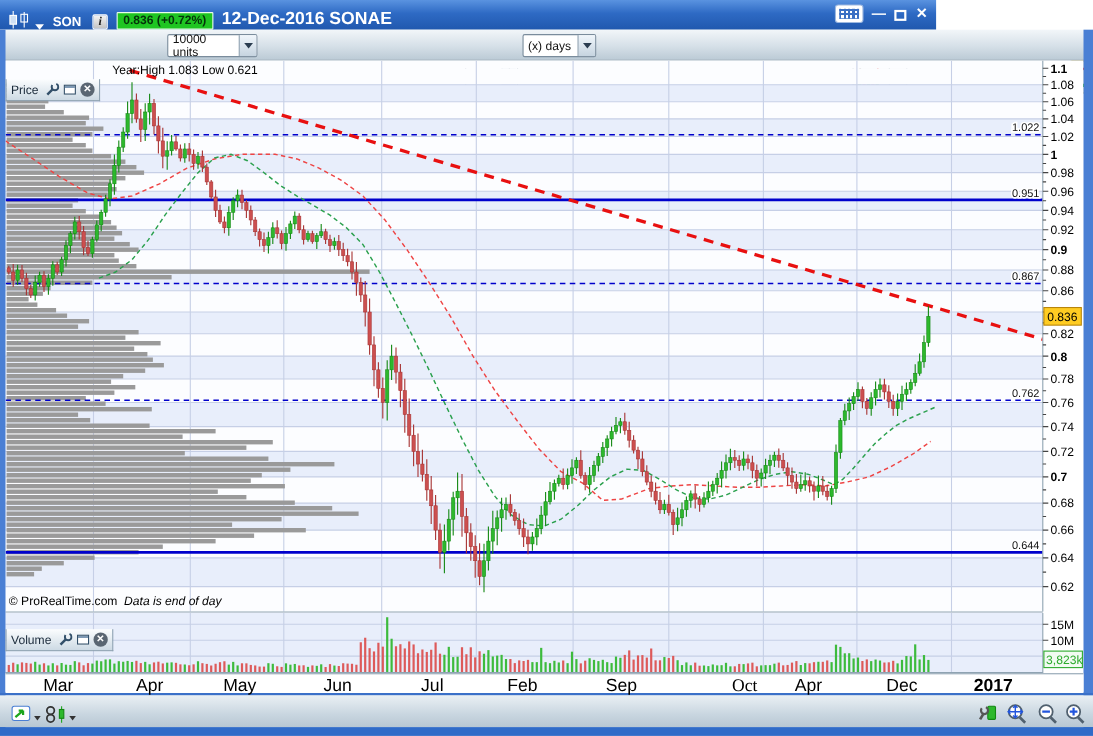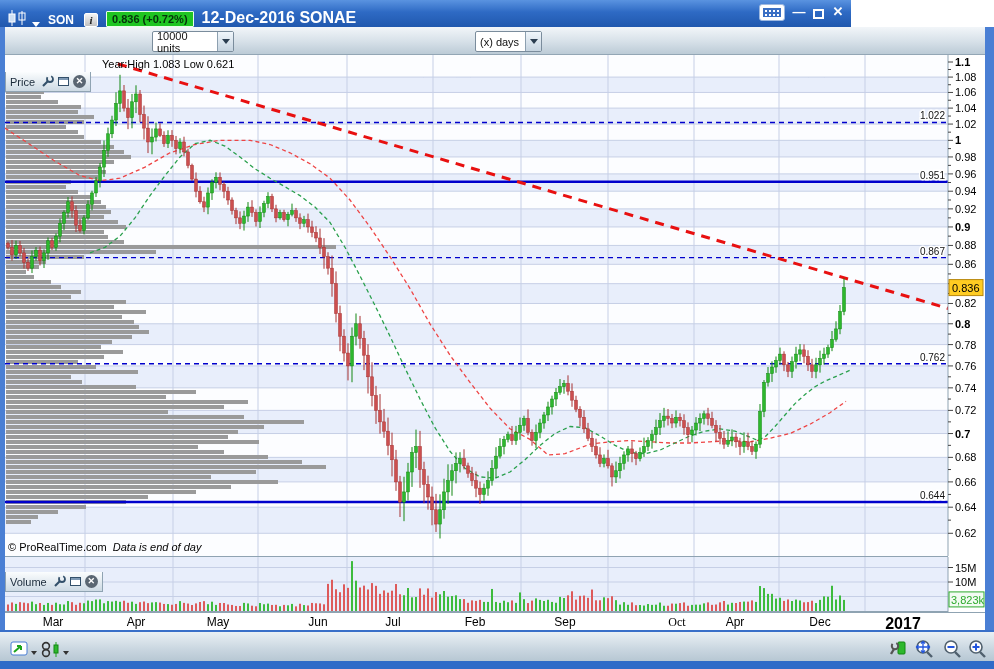--- a/index.html
+++ b/index.html
@@ -50,21 +50,21 @@
   .panel-tab{position:absolute;left:5px;height:20px;background:linear-gradient(#fbfdfe,#cddae4);
     border:1px solid #8fa3b2;border-top:0;display:flex;align-items:center;padding:0 4px;gap:4px;z-index:5;}
   .panel-tab .lbl{font-size:11px;color:#1a2a3a;margin-right:2px;}
   .restore-ic{width:11px;height:9px;border:1px solid #33506a;background:#fff;box-shadow:inset 0 2px 0 #7e99b4;}
   .close-ic{width:13px;height:13px;border-radius:50%;background:#5a6672;color:#fff;font-size:9px;font-weight:bold;
     text-align:center;line-height:13px;}
   .range-info{position:absolute;left:102px;top:58px;font-size:11px;color:#000;z-index:5;}
   .copyright{position:absolute;left:8px;top:541px;font-size:11px;color:#000;z-index:5;}
   .copyright .ital{font-style:italic;margin-left:6px;}
   .xaxis{position:absolute;left:5px;top:612px;width:980px;height:17px;background:#fff;border-top:1px solid #8fa3b2;z-index:4;}
-  .xaxis span{position:absolute;top:2px;transform:translateX(-50%);font-size:12px;color:#000;}
+  .xaxis span{position:absolute;top:2px;transform:translateX(-50%);font-size:16px;color:#000;}
   .xaxis span.bold{font-weight:bold;font-size:16px;}
   
   .statusbar{position:absolute;left:0;top:630px;width:994px;height:31px;border-top:2px solid #3a70c8;
     background:linear-gradient(#eaf0f4,#c9d6e0 60%,#b7c7d3);}
   .sb-icon{position:absolute;top:9px;display:flex;align-items:flex-start;}
   .sb-caret{width:0;height:0;border-left:3px solid transparent;border-right:3px solid transparent;border-top:4px solid #333;margin:10px 0 0 1px;}
   .tri-l{width:0;height:0;border-top:4px solid transparent;border-bottom:4px solid transparent;border-right:5px solid #23384c;}
 </style>
 </head>
 <body>
@@ -1090,21 +1090,21 @@
       <line x1="2" y1="11" x2="7" y2="6" stroke="#33506a" stroke-width="2.2"></line>
     </svg>
     <span class="restore-ic"></span>
     <span class="close-ic">✕</span>
   </div>
 
   <div class="xaxis" id="xaxis">
       <span style="left: 48px;">Mar</span>
       <span style="left: 131px;">Apr</span>
       <span style="left: 213px;">May</span>
-      <span style="left: 313px;">Jun</span>
+      <span style="left: 302px;">Jun</span>
       <span style="left: 388px;">Jul</span>
       <span style="left: 470px;">Feb</span>
       <span style="left: 560px;">Sep</span>
       <span style="left: 672px; font-family: Liberation Serif, serif;">Oct</span>
       <span style="left: 730px;">Apr</span>
       <span style="left: 815px;">Dec</span>
       <span class="bold" style="left: 898px;">2017</span>
     </div>
 
   <div class="border-left"></div>

